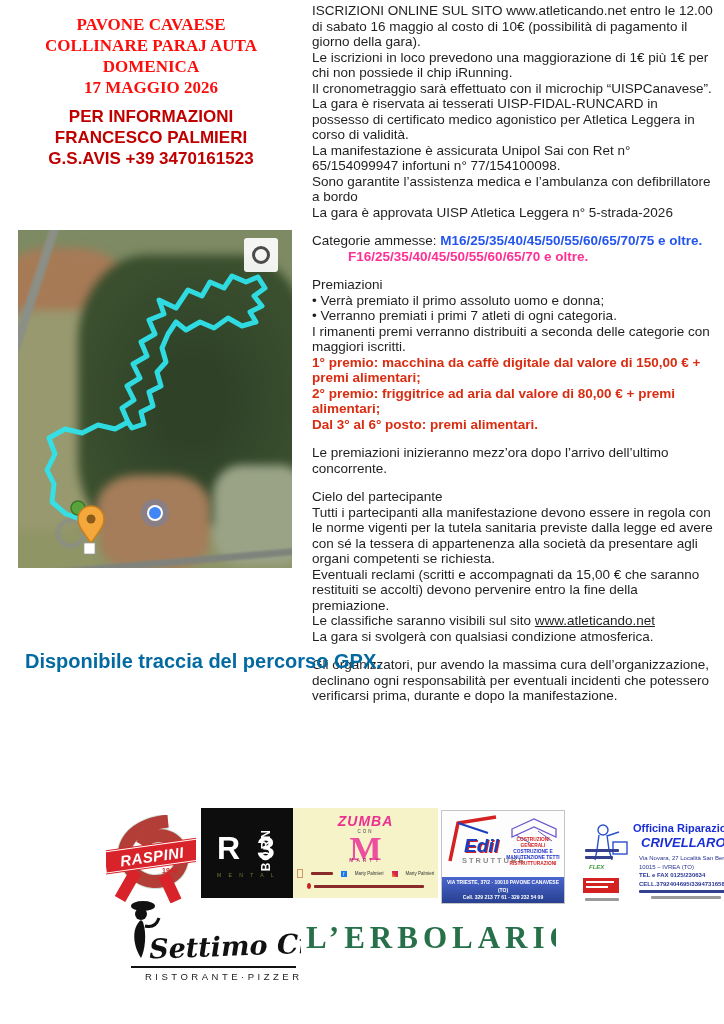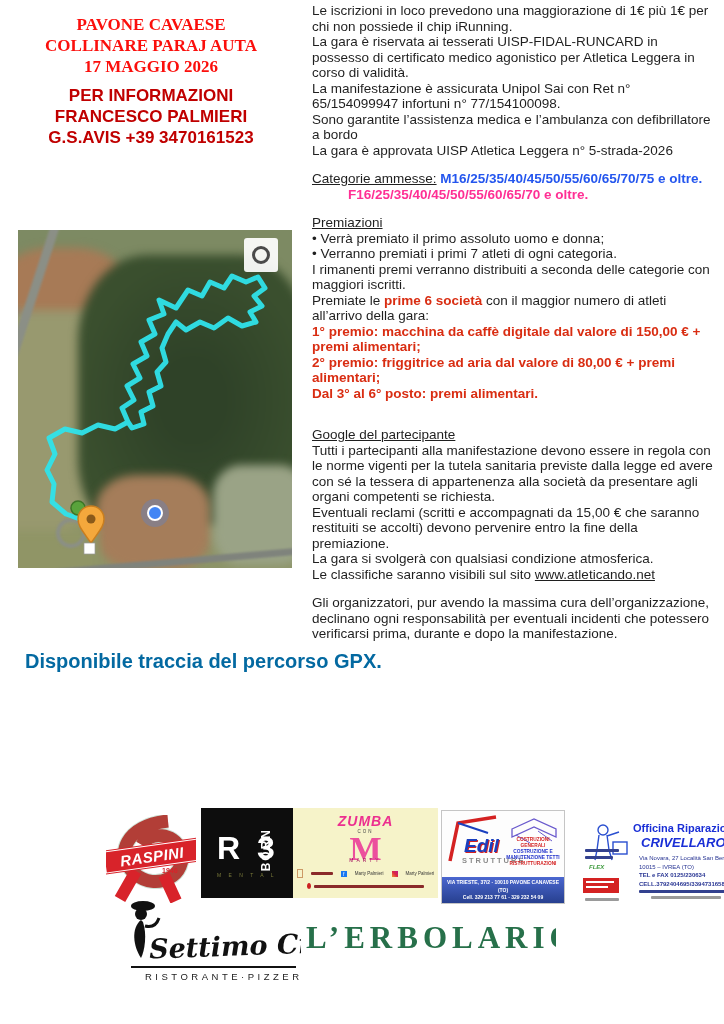--- a/index.html
+++ b/index.html
@@ -8,21 +8,21 @@
   
   .hdr{position:absolute;left:10px;top:14px;width:282px;text-align:center;font-weight:bold;
        font-size:17px;line-height:21px;}
   .hdr .t{color:#fb0f0c;font-family:Liberation Serif, serif;}
   .hdr .i{color:#c00000;margin-top:8px;}
   
   .rcol{position:absolute;left:312px;top:3px;width:404px;font-size:13.5px;line-height:15.5px;}
   .para{margin:0;}
   .spacer{height:13px;}
   .run-n{}
-  .run-u{text-decoration:underline;text-align:center;}
+  .run-u{text-align:center;}
   .run-bb{color:#2456ee;font-weight:bold;}
   .run-pb{color:#ff2f94;font-weight:bold;padding-left:36px;}
   .run-rb{color:#d92d12;font-weight:bold;}
   .run-lk{text-decoration:underline;}
   
   .map{position:absolute;left:18px;top:230px;width:274px;height:338px;overflow:hidden;background:#4c1d95;}
   .map .patch{position:absolute;filter:blur(5px);}
   .p1{left:-20px;top:-15px;width:320px;height:90px;background:#7d8a63;}
   .p2{left:-15px;top:18px;width:120px;height:75px;background:#a77a56;border-radius:40%;}
   .p3{left:-20px;top:80px;width:130px;height:240px;background:#98996f;}
@@ -118,53 +118,56 @@
 </style>
 </head>
 <body>
 
 <div class="page">
 
   <div class="hdr">
     <div class="t">
         <div>PAVONE CAVAESE</div>
         <div>COLLINARE PARAJ AUTA</div>
+        <div>DOMENICA</div>
         <div>17 MAGGIO 2026</div>
       </div>
     <div class="i">
         <div>PER INFORMAZIONI</div>
         <div>FRANCESCO PALMIERI</div>
         <div>G.S.AVIS +39 3470161523</div>
       </div>
   </div>
 
   <div class="rcol">
+      <div class="para"><span class="run-n">ISCRIZIONI ONLINE SUL SITO www.atleticando.net entro le 12.00 di sabato 16 maggio al costo di 10€ (possibilità di pagamento il giorno della gara).</span></div>
       <div class="para"><span class="run-n">Le iscrizioni in loco prevedono una maggiorazione di 1€ più 1€ per chi non possiede il chip iRunning.</span></div>
+      <div class="para"><span class="run-n">Il cronometraggio sarà effettuato con il microchip “UISPCanavese”.</span></div>
       <div class="para"><span class="run-n">La gara è riservata ai tesserati UISP-FIDAL-RUNCARD in possesso di certificato medico agonistico per Atletica Leggera in corso di validità.</span></div>
       <div class="para"><span class="run-n">La manifestazione è assicurata Unipol Sai con Ret n° 65/154099947 infortuni n° 77/154100098.</span></div>
       <div class="para"><span class="run-n">Sono garantite l’assistenza medica e l’ambulanza con defibrillatore a bordo</span></div>
       <div class="para"><span class="run-n">La gara è approvata UISP Atletica Leggera n° 5-strada-2026</span></div>
       <div class="spacer" style="height: 13px;"></div>
       <div class="para"><span class="run-u">Categorie ammesse:</span><span class="run-n"> </span><span class="run-bb">M16/25/35/40/45/50/55/60/65/70/75 e oltre.</span><span class="run-n"> </span><span class="run-pb">F16/25/35/40/45/50/55/60/65/70 e oltre.</span></div>
       <div class="spacer" style="height: 13px;"></div>
       <div class="para"><span class="run-u">Premiazioni</span></div>
       <div class="para"><span class="run-n">•  Verrà premiato il primo assoluto uomo e donna;</span></div>
       <div class="para"><span class="run-n">•  Verranno premiati i primi 7 atleti di ogni categoria.</span></div>
       <div class="para"><span class="run-n">I rimanenti premi verranno distribuiti a seconda delle categorie con maggiori iscritti.</span></div>
-      <div class="para"><span class="run-n">Premiate le </span><span class="run-rb">prime 6 società</span><span class="run-n"> con il maggior numero di atleti all’arrivo della gara:</span></div>
       <div class="para"><span class="run-rb">1° premio: macchina da caffè digitale dal valore di 150,00 € + premi alimentari;</span></div>
       <div class="para"><span class="run-rb">2° premio: friggitrice ad aria dal valore di 80,00 € + premi alimentari;</span></div>
       <div class="para"><span class="run-rb">Dal 3° al 6° posto: premi alimentari.</span></div>
       <div class="spacer" style="height: 13px;"></div>
-      <div class="spacer" style="height: 13px;"></div>
-      <div class="para"><span class="run-u">Google del partecipante</span></div>
+      <div class="para"><span class="run-n">Le premiazioni inizieranno mezz’ora dopo l’arrivo dell’ultimo concorrente.</span></div>
+      <div class="spacer" style="height: 13px;"></div>
+      <div class="para"><span class="run-u">Cielo del partecipante</span></div>
       <div class="para"><span class="run-n">Tutti i partecipanti alla manifestazione devono essere in regola con le norme vigenti per la tutela sanitaria previste dalla legge ed avere con sé la tessera di appartenenza alla società da presentare agli organi competenti se richiesta.</span></div>
       <div class="para"><span class="run-n">Eventuali reclami (scritti e accompagnati da 15,00 € che saranno restituiti se accolti) devono pervenire entro la fine della premiazione.</span></div>
+      <div class="para"><span class="run-n">Le classifiche saranno visibili sul sito </span><span class="run-lk">www.atleticando.net</span></div>
       <div class="para"><span class="run-n">La gara si svolgerà con qualsiasi condizione atmosferica.</span></div>
-      <div class="para"><span class="run-n">Le classifiche saranno visibili sul sito </span><span class="run-lk">www.atleticando.net</span></div>
       <div class="spacer" style="height: 13px;"></div>
       <div class="para"><span class="run-n">Gli organizzatori, pur avendo la massima cura dell’organizzazione, declinano ogni responsabilità per eventuali incidenti che potessero verificarsi prima, durante e dopo la manifestazione.</span></div>
     </div>
 
   <div class="map">
     <div class="patch p1"></div>
     <div class="patch p2"></div>
     <div class="patch p3"></div>
     <div class="patch p4"></div>
     <div class="patch p5"></div>

